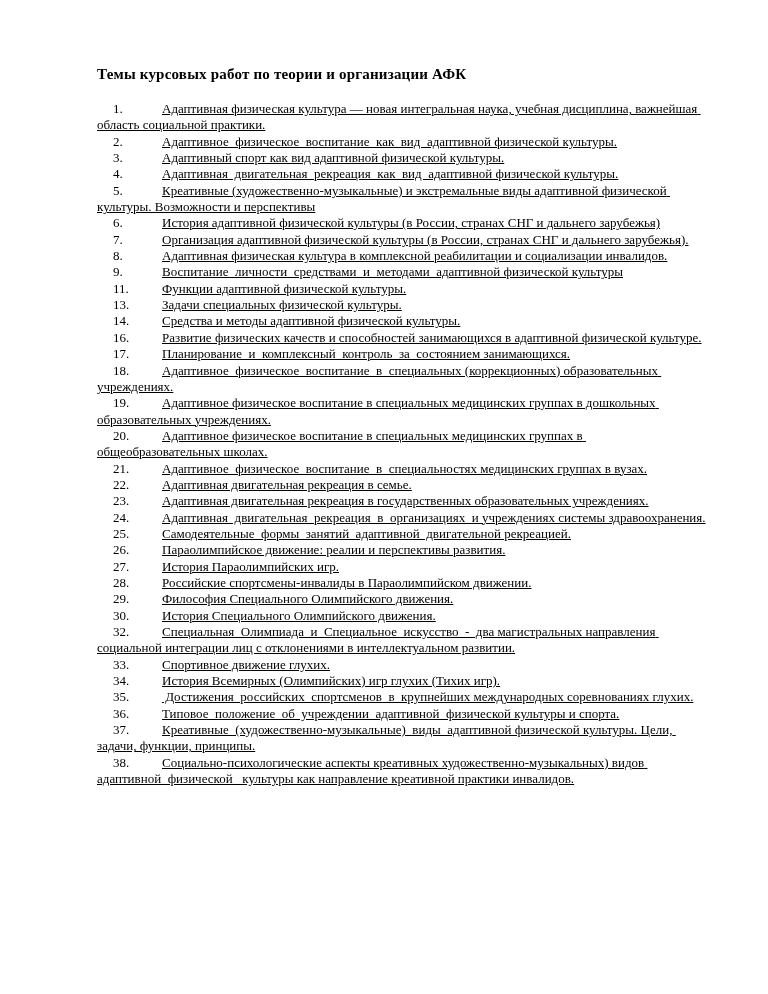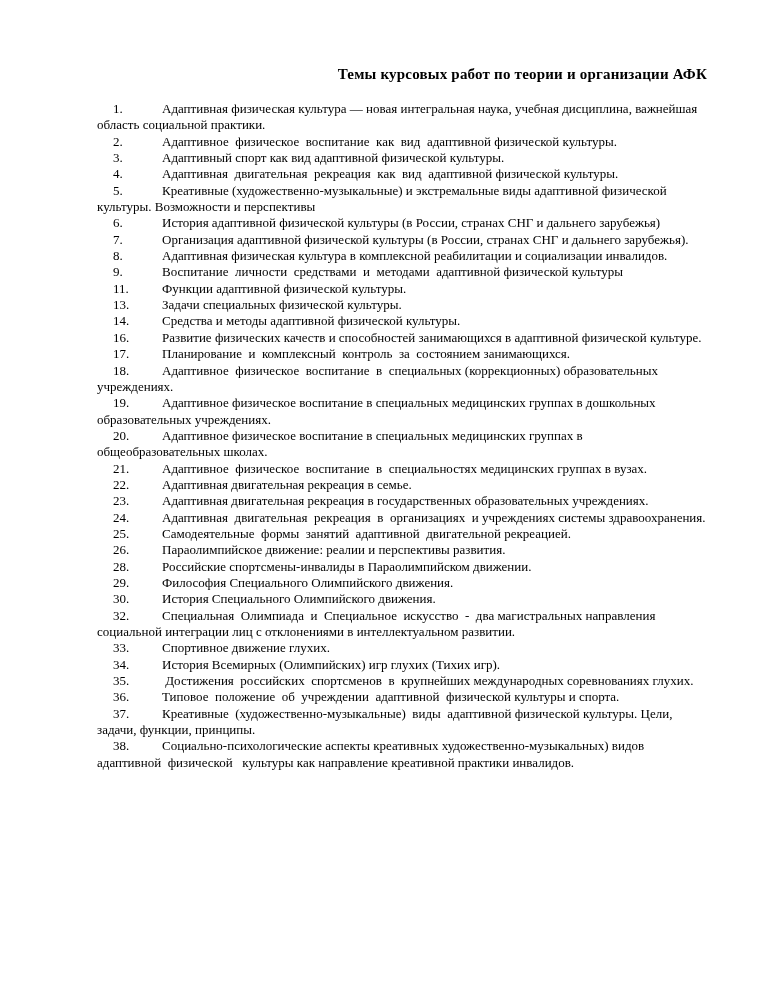--- a/index.html
+++ b/index.html
@@ -18,27 +18,28 @@
     box-sizing: border-box;
     width: 768px;
     height: 994px;
     padding: 64px 61px 0 97px;
     background: #ffffff;
     overflow: hidden;
   }
   .title {
     font-size: 15px;
     font-weight: bold;
-    text-align: right;
+    text-align: left;
     line-height: 20px;
     margin: 0 0 17px 0;
     letter-spacing: 0.2px;
   }
   .list {
     width: 610px;
+    text-decoration: underline;
   }
   .item {
     margin: 0;
     font-size: 13px;
     line-height: 16.34px;
     text-indent: 16px;
     white-space: pre-wrap;
     text-align: left;
   }
   .num {
@@ -96,20 +97,21 @@
   <p class="item"><span class="num">22.</span><span class="txt">Адаптивная двигательная рекреация в семье.</span></p>
 
   <p class="item"><span class="num">23.</span><span class="txt">Адаптивная двигательная рекреация в государственных образовательных учреждениях.</span></p>
 
   <p class="item"><span class="num">24.</span><span class="txt">Адаптивная  двигательная  рекреация  в  организациях  и учреждениях системы здравоохранения.</span></p>
 
   <p class="item"><span class="num">25.</span><span class="txt">Самодеятельные  формы  занятий  адаптивной  двигательной рекреацией.</span></p>
 
   <p class="item"><span class="num">26.</span><span class="txt">Параолимпийское движение: реалии и перспективы развития.</span></p>
 
+  <p class="item"><span class="num">27.</span><span class="txt">История Параолимпийских игр.</span></p>
 
   <p class="item"><span class="num">28.</span><span class="txt">Российские спортсмены-инвалиды в Параолимпийском движении.</span></p>
 
   <p class="item"><span class="num">29.</span><span class="txt">Философия Специального Олимпийского движения.</span></p>
 
   <p class="item"><span class="num">30.</span><span class="txt">История Специального Олимпийского движения.</span></p>
 
 
   <p class="item"><span class="num">32.</span><span class="txt">Специальная  Олимпиада  и  Специальное  искусство  -  два магистральных направления социальной интеграции лиц с отклонениями в интеллектуальном развитии.</span></p>
 

